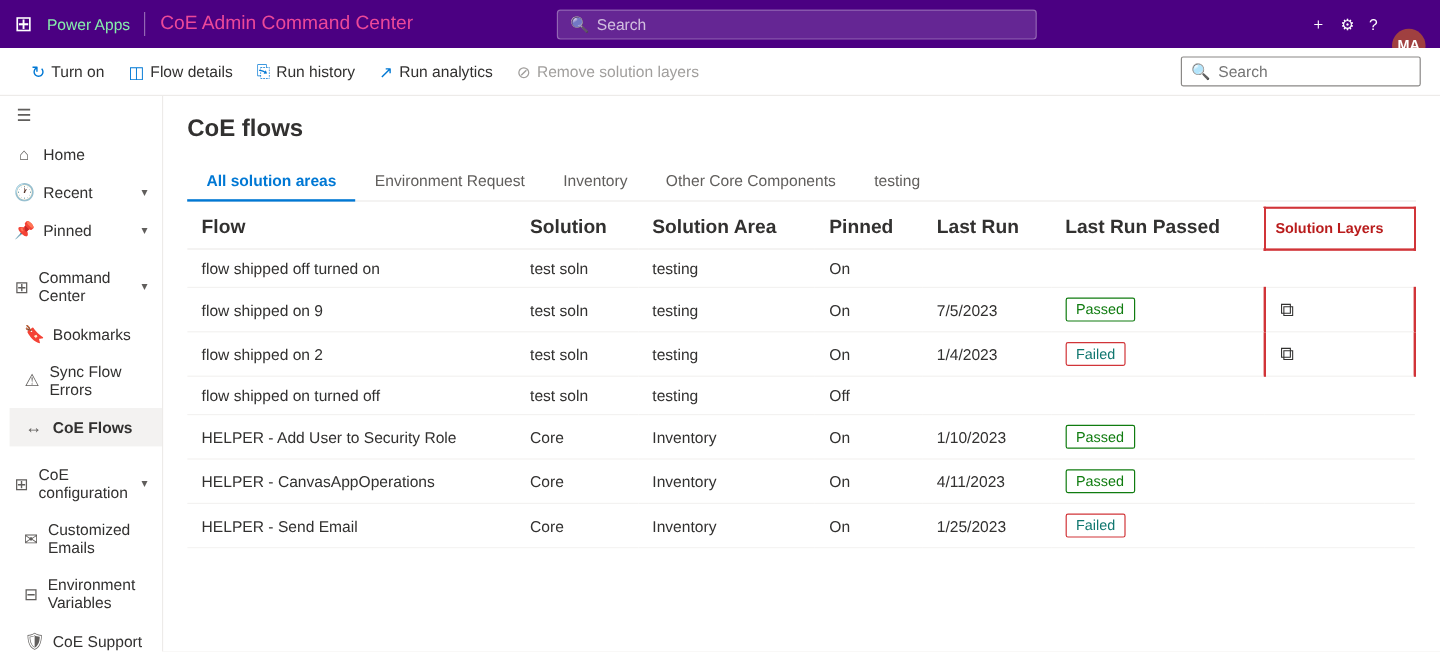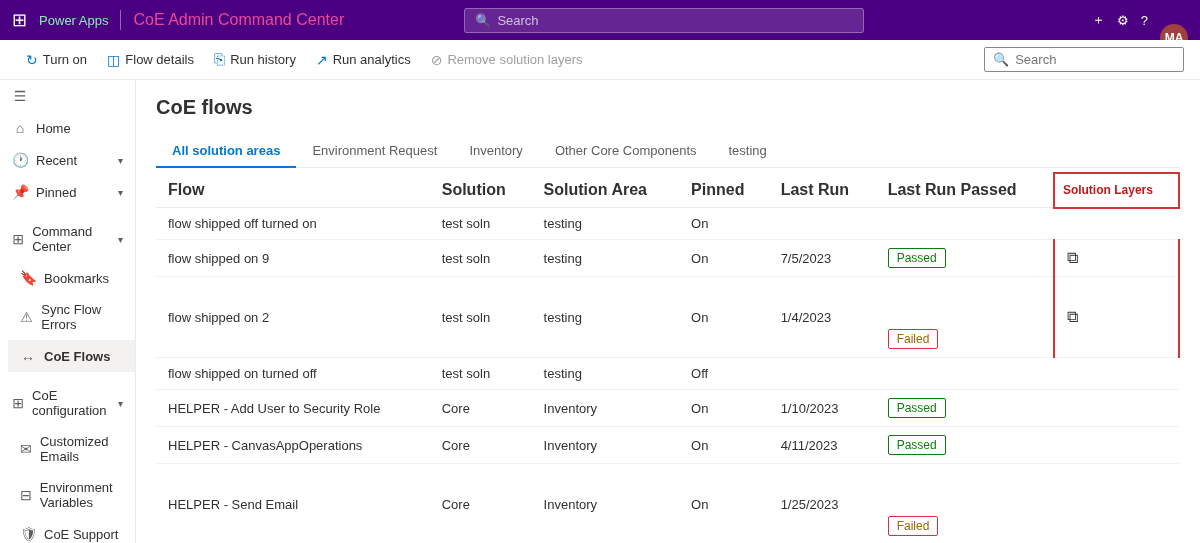--- a/index.html
+++ b/index.html
@@ -81,21 +81,21 @@
     }
     tbody tr { border-bottom: 1px solid #f3f2f1; }
     tbody td { padding: 8px 12px; font-size: 13px; color: #323130; }
     .solution-layers-header { border: 2px solid #d13438; padding: 8px 8px; font-weight: 600; font-size: 12px; color: #b91c1c; }
 
     .badge {
       display: inline-block; padding: 2px 8px; border-radius: 2px; font-size: 12px; font-weight: 500;
       border: 1px solid;
     }
     .badge-passed { color: #107c10; border-color: #107c10; }
-    .badge-failed { color: #a16207; border-color: #d13438; margin-top: 44px; }
+    .badge-failed { color: #0f766e; border-color: #d13438; }
 
     .layers-icon { font-size: 16px; color: #323130; cursor: pointer; }
   </style>
 </head>
 <body>
 
 <div class="top-bar">
   <span class="top-bar-waffle">⊞</span>
   <div class="top-bar-logo">
     <span>Power Apps</span>

